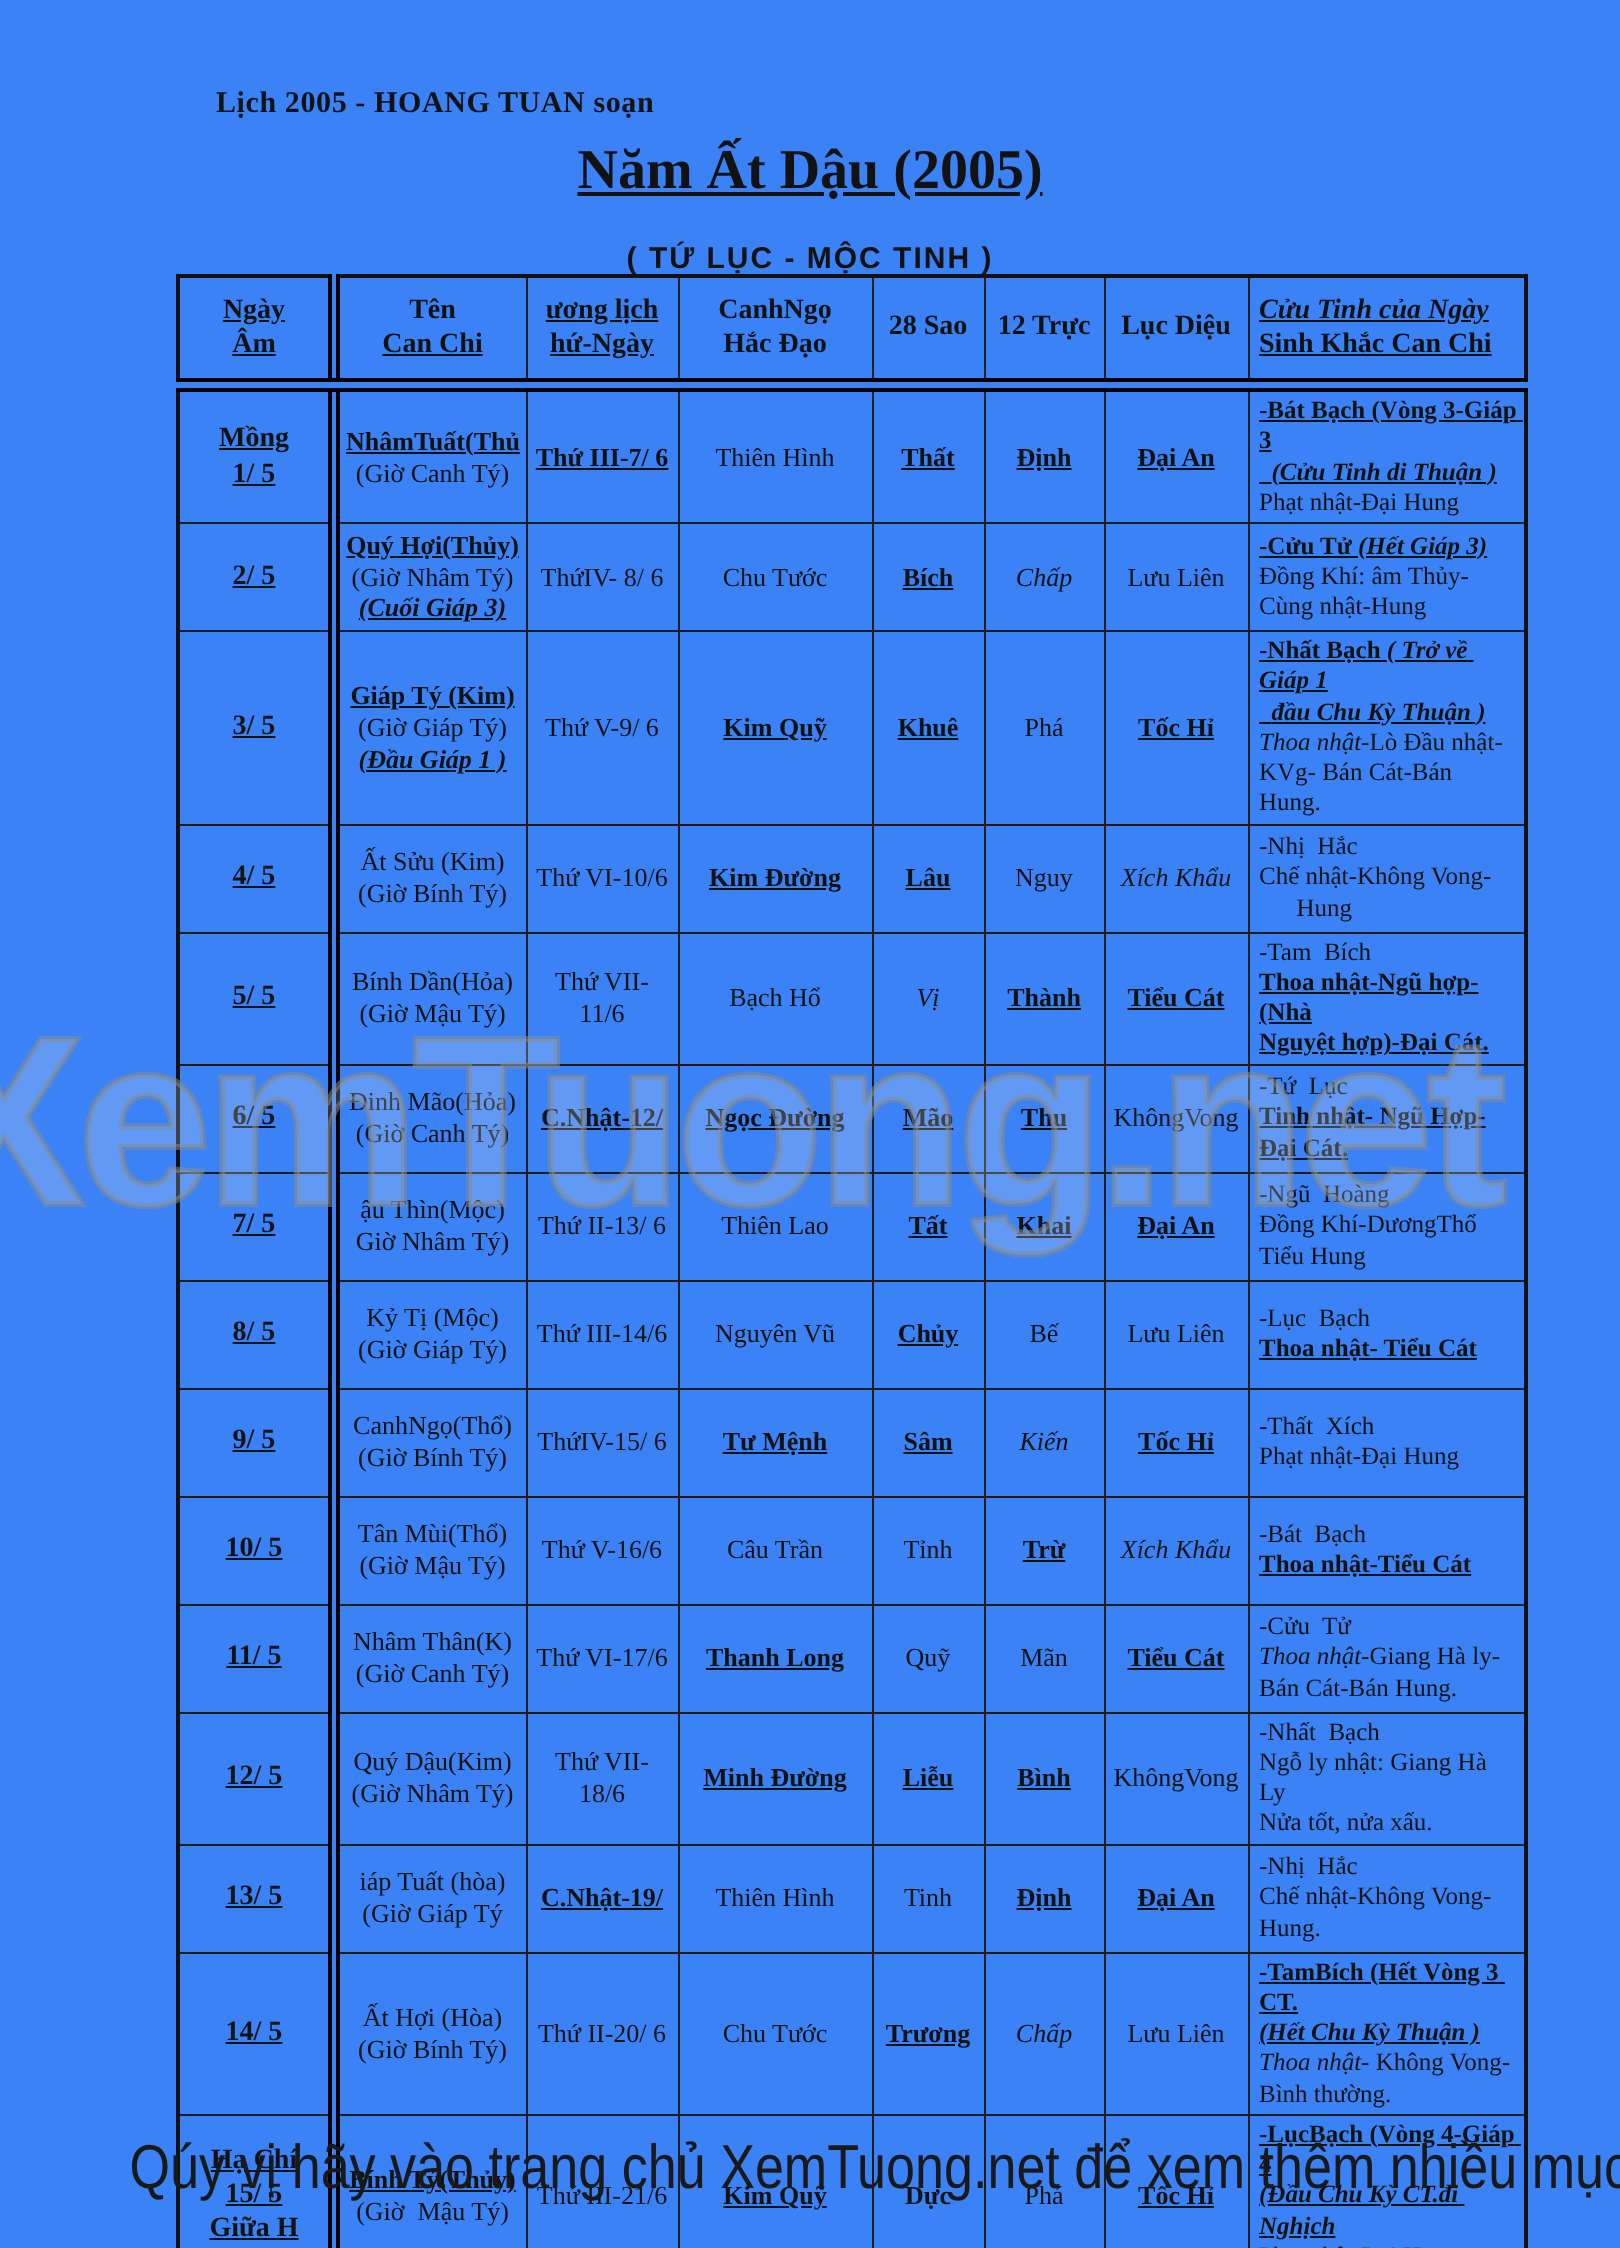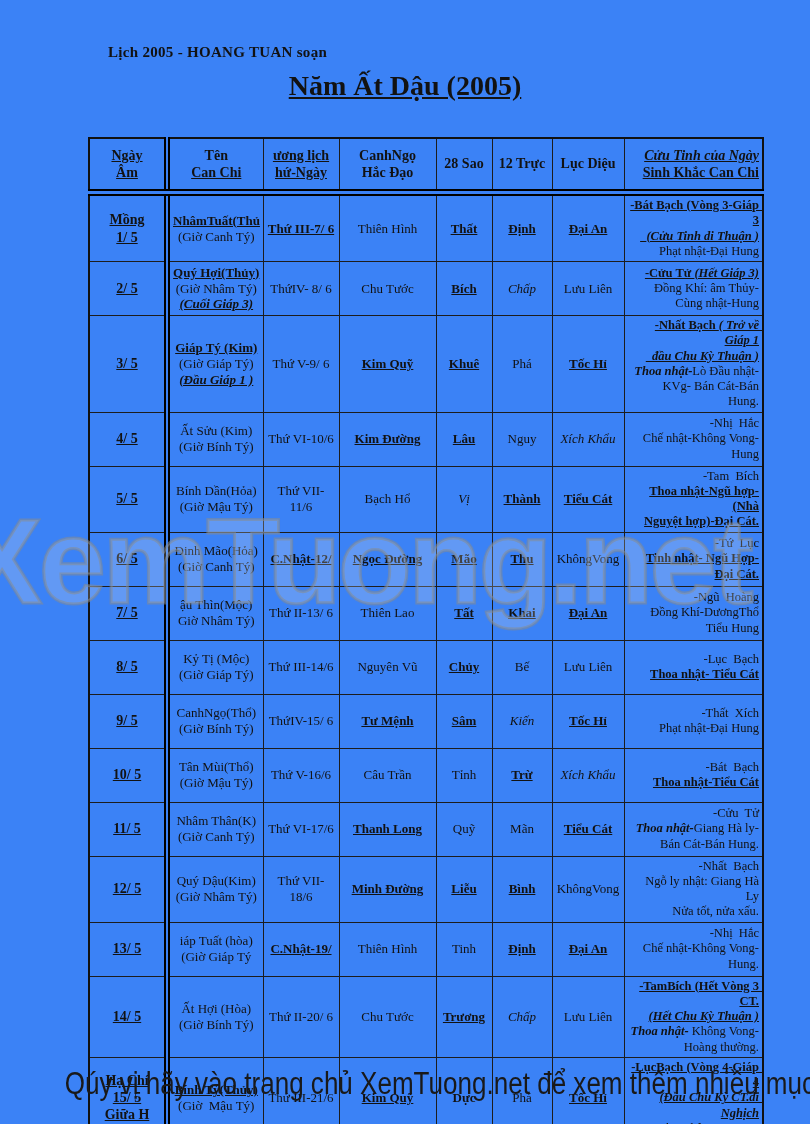--- a/index.html
+++ b/index.html
@@ -12,28 +12,28 @@
   .header-note{left:108px; top:44px; font-size:15px; font-weight:bold; letter-spacing:.3px;}
   .title{left:0; top:70px; width:100%; text-align:center; font-size:28px; font-weight:bold; text-decoration:underline;}
   .subtitle{left:0; top:96px; width:100%; text-align:center; font-size:19px; font-weight:bold; text-decoration:underline;}
   .subheading{left:0; top:121px; width:100%; text-align:center; font-size:15px; font-weight:bold; letter-spacing:1px; font-family:"Liberation Sans",sans-serif;}
   .table-wrap{left:88px; top:137px;}
   table{border-collapse:collapse; table-layout:fixed; width:674px; border:2.5px solid #111;}
   th,td{border:1.5px solid #1d1d1d; padding:2px 3px; vertical-align:middle; text-align:center; font-size:13px; overflow:hidden;}
   thead th{height:46px; border-bottom:7px double #000; font-size:14px;}
   th.col1, td.col1{border-right:6px double #000;}
   td.col1{font-weight:bold; font-size:14px;}
-  td.col8, th.col8{text-align:right; padding-left:5px;}
+  td.col8, th.col8{text-align:left; padding-left:5px;}
   td.col8{font-size:12.5px;}
   tbody tr{height:54px;}
   .cline{line-height:1.22; white-space:pre-wrap;}
   .s-n{} .s-b{font-weight:bold;}
   .s-bu{font-weight:bold; text-decoration:underline;}
   .s-i{font-style:italic;}
-  .s-bi{font-weight:bold; font-style:italic;}
+  .s-bi{font-weight:normal; font-style:italic;}
   .s-biu{font-weight:bold; font-style:italic; text-decoration:underline;}
   .watermark{
     left:-38px; top:492px; width:920px; z-index:5; pointer-events:none;
     font-family:"Liberation Sans",sans-serif; font-weight:bold; font-size:120px;
     letter-spacing:-3px; color:rgba(235,235,235,0.22);
     -webkit-text-stroke:3px rgba(135,140,143,0.55);
     white-space:nowrap;
   }
   .page-number{left:0; top:1030px; width:100%; text-align:center; font-size:17px;}
   .footer-banner{
@@ -41,20 +41,21 @@
     font-family:"Liberation Sans",sans-serif; transform:scaleX(0.84); transform-origin:center;
     white-space:nowrap;
   }
 </style>
 </head>
 <body>
 
 <div class="page">
   <div class="abs header-note">Lịch 2005 - HOANG TUAN soạn</div>
   <div class="abs title">Năm Ất Dậu (2005)</div>
+  <div class="abs subheading">( TỨ LỤC - MỘC TINH )</div>
 
   <div class="abs table-wrap">
     <table>
       <colgroup>
         <col style="width:78px">
           <col style="width:96px">
           <col style="width:76px">
           <col style="width:97px">
         <col style="width:56px">
           <col style="width:60px">
@@ -493,21 +494,21 @@
             <td class="col6">
               <div class="cline"><span class="s-i">Chấp</span></div>
             </td>
             <td class="col7">
               <div class="cline"><span class="s-n">Lưu Liên</span></div>
             </td>
             <td class="col8">
               <div class="cline"><span class="s-bu">-TamBích (Hết Vòng 3 CT.</span></div>
               <div class="cline"><span class="s-biu">(Hết Chu Kỳ Thuận )</span></div>
               <div class="cline"><span class="s-bi">Thoa nhật-</span><span class="s-n"> Không Vong-</span></div>
-              <div class="cline"><span class="s-n">Hoàng thường.</span></div>
+              <div class="cline"><span class="s-n">Bình thường.</span></div>
             </td>
           </tr>
           <tr>
             <td class="col1">
               <div class="cline"><span class="s-bu">Hạ Chí</span></div>
               <div class="cline"><span class="s-bu">15/ 5</span></div>
               <div class="cline"><span class="s-bu">Giữa H</span></div>
             </td>
             <td class="col2">
               <div class="cline"><span class="s-bu">Bính Tý(Thủy)</span></div>

